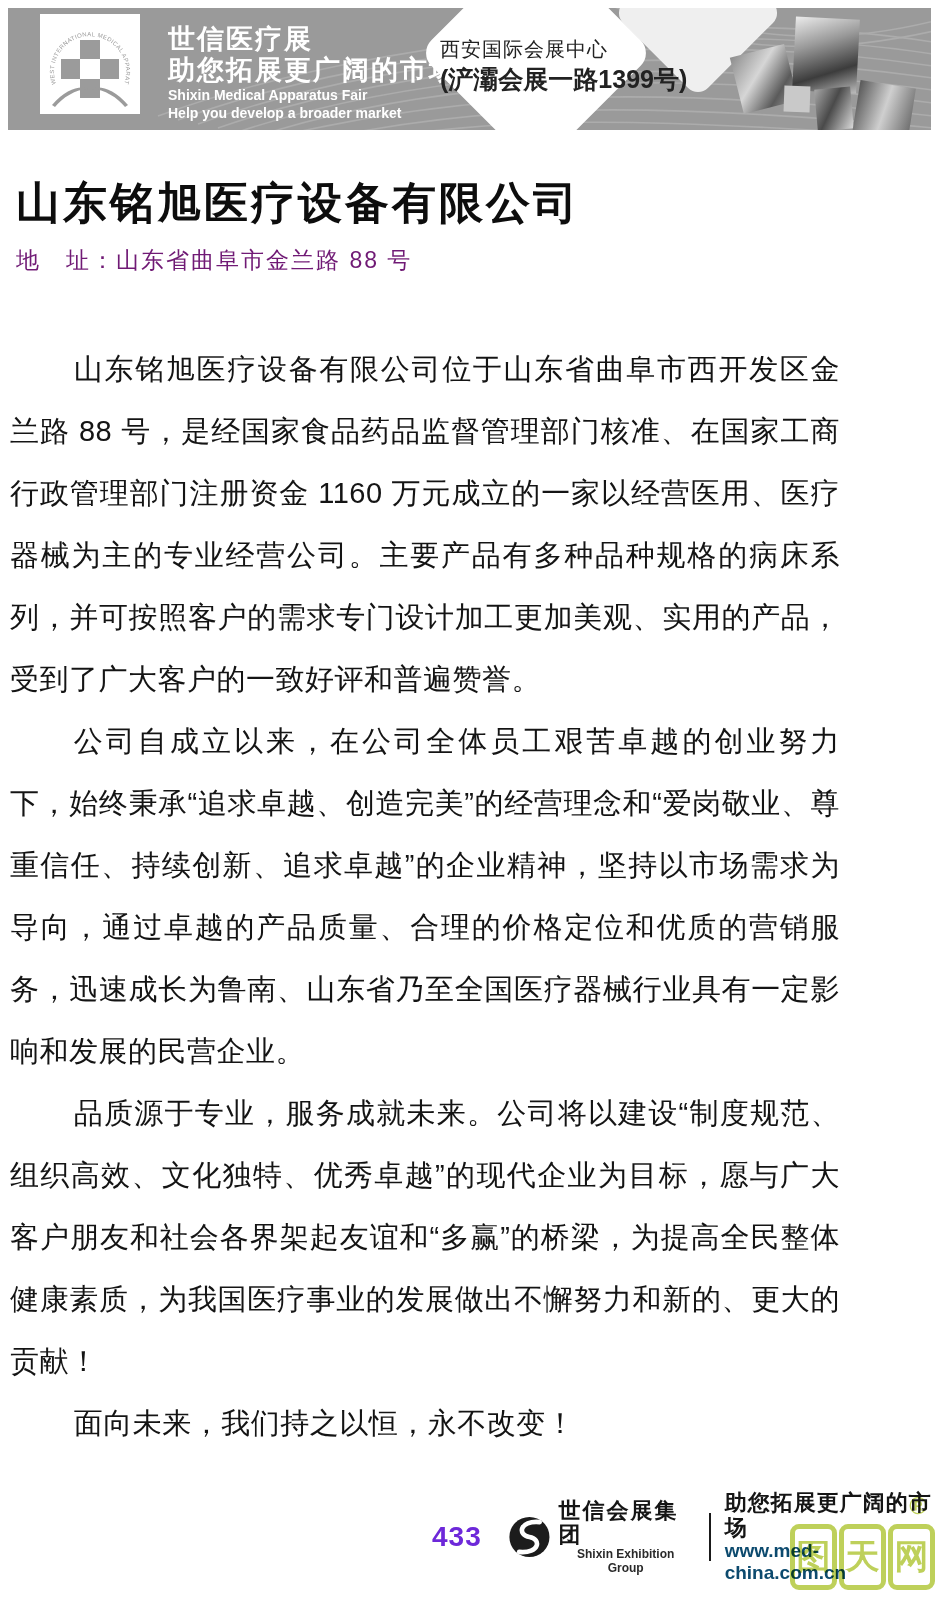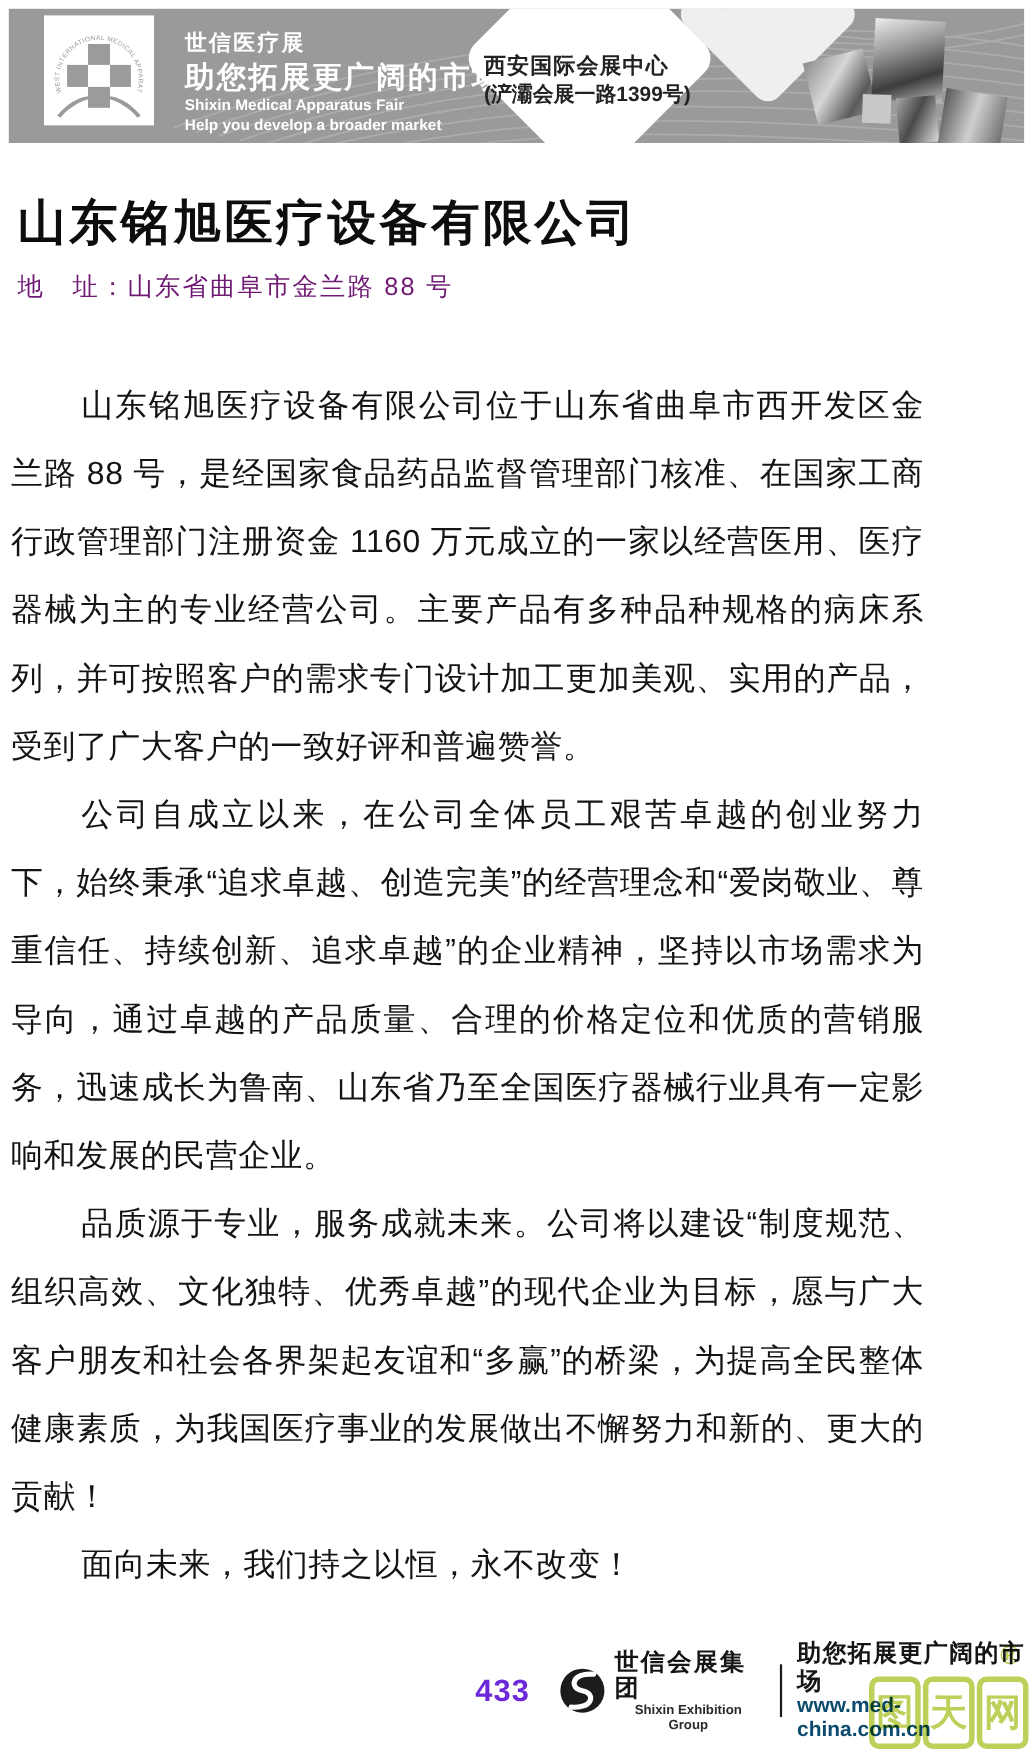--- a/index.html
+++ b/index.html
@@ -8,36 +8,36 @@
   .page { position:relative; width:939px; height:1600px; background:#fff; overflow:hidden; margin:0 auto; }
 
   
   .banner { position:absolute; left:8px; top:8px; width:923px; height:122px;
             background:#9a9a9a; overflow:hidden; }
   .curves { position:absolute; left:0; top:0; width:923px; height:122px; }
 
   .logo-box { position:absolute; left:32px; top:6px; width:100px; height:100px;
               background:#ffffff; }
   .brand { position:absolute; left:160px; top:16px; color:#ffffff; }
-  .brand-cn1 { font-size:20px; font-weight:bold; letter-spacing:2px; line-height:31px; }
+  .brand-cn1 { font-size:27px; font-weight:bold; letter-spacing:2px; line-height:31px; }
   .brand-cn2 { font-size:27px; font-weight:bold; letter-spacing:2px; line-height:31px; }
   .brand-en  { font-size:14px; font-weight:bold; line-height:17px; margin-top:1px; }
   .brand-en:first-of-type { margin-top:8px; }
 
   .diamond-back { position:absolute; left:630px; top:-55px; width:120px; height:120px;
                   background:#efefef; border-radius:14px; transform:rotate(45deg); }
   .diamond { position:absolute; left:445px; top:-38px; width:166px; height:166px;
              background:#ffffff; border-radius:18px; transform:rotate(45deg); }
   .diamond-text { position:absolute; left:432px; top:24px; width:200px; color:#222;
                   text-align:left; }
   .date-line { font-weight:bold; color:#2a2a2a; white-space:nowrap; }
   .date-num { font-size:31px; letter-spacing:1px; }
   .date-unit { font-size:13px; }
-  .venue { font-size:20px; font-weight:bold; letter-spacing:1px; margin-top:14px; white-space:nowrap; }
-  .venue-addr { font-size:19px; font-weight:bold; white-space:nowrap; }
+  .venue { font-size:20px; font-weight:normal; letter-spacing:1px; margin-top:4px; white-space:nowrap; }
+  .venue-addr { font-size:25px; font-weight:bold; white-space:nowrap; }
 
   .tile { position:absolute; }
   .tile1 { left:728px; top:42px; width:56px; height:58px; transform:rotate(-14deg);
            background:linear-gradient(135deg,#8c8c8c 0%,#d6d6d6 40%,#5a5a5a 75%,#9c9c9c 100%); }
   .tile2 { left:786px; top:10px; width:64px; height:74px; transform:rotate(3deg);
            background:linear-gradient(160deg,#ececec 0%,#9a9a9a 35%,#3c3c3c 70%,#bdbdbd 100%); }
   .tile-plain { left:776px; top:78px; width:26px; height:26px; transform:rotate(2deg);
            background:#c9c9c9; }
   .tile3 { left:808px; top:80px; width:36px; height:42px; transform:rotate(-5deg);
            background:linear-gradient(120deg,#a8a8a8 0%,#4a4a4a 45%,#dcdcdc 100%); }

